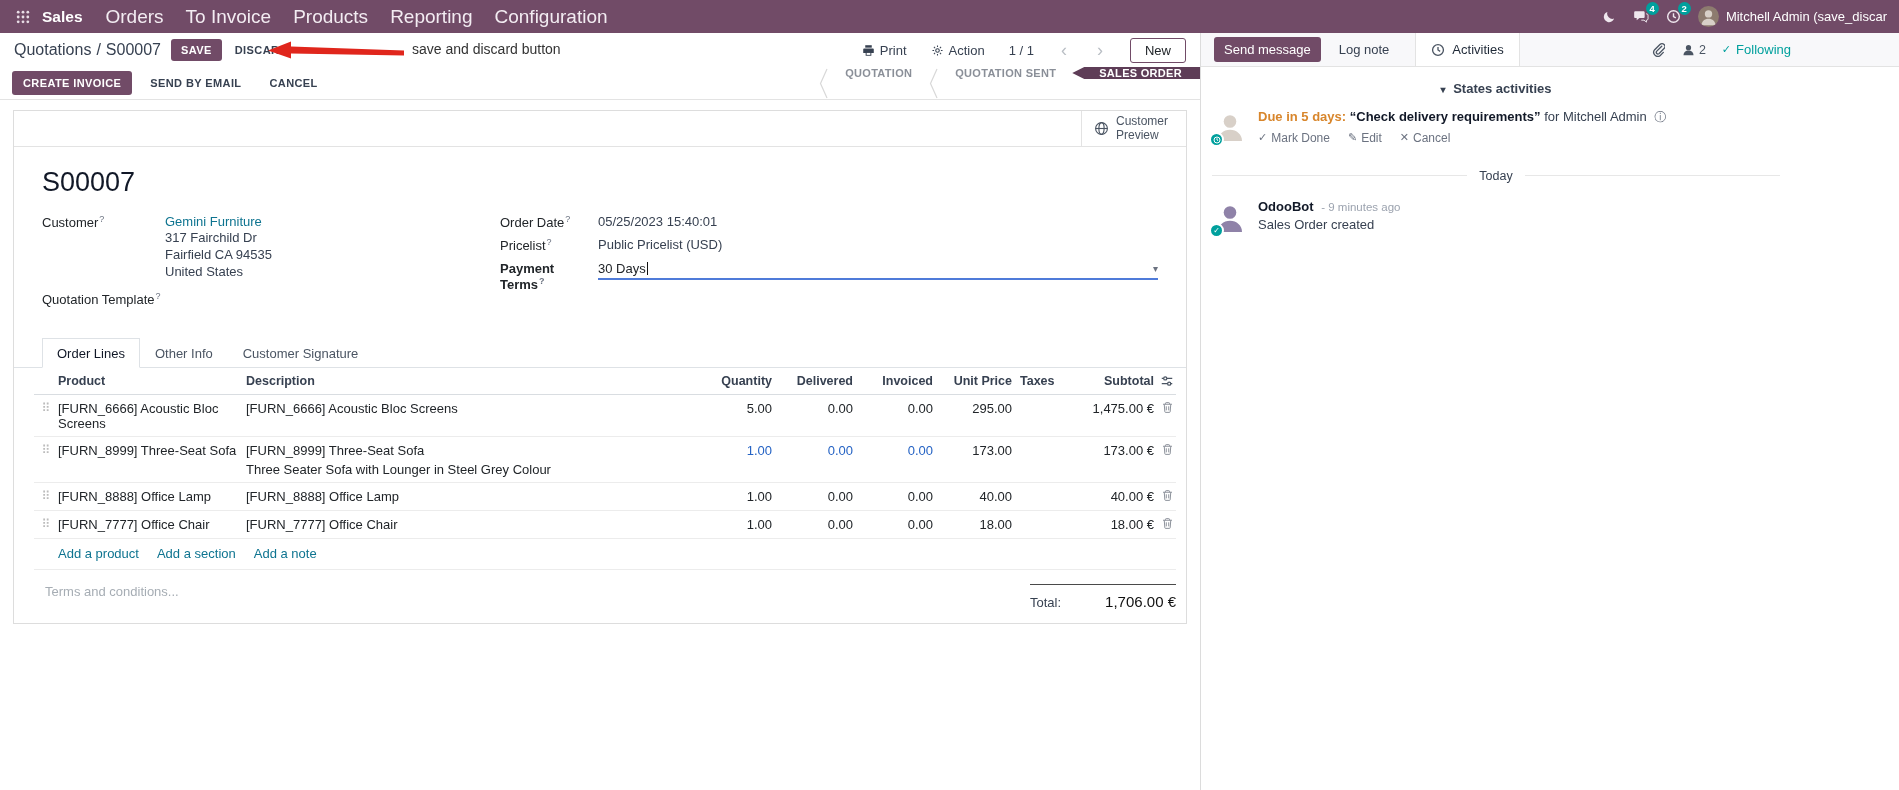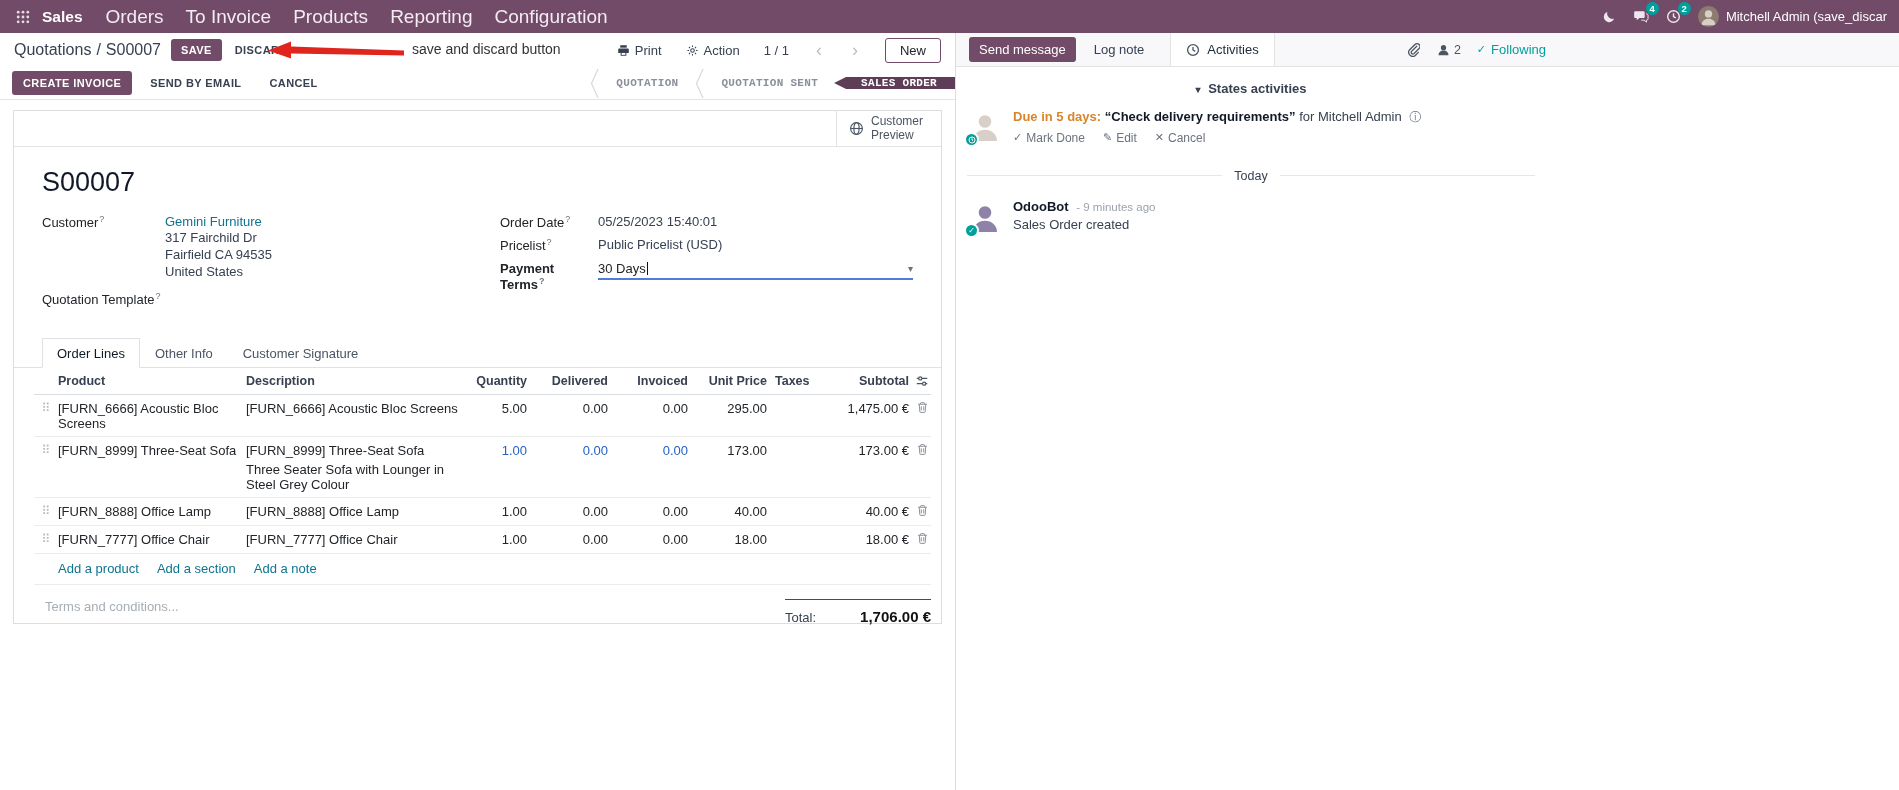--- a/index.html
+++ b/index.html
@@ -18,21 +18,21 @@
   .nav-menu { font-size:19px; padding:0 11px; height:33px; display:flex; align-items:center; cursor:pointer; color:#f3ecf2; }
   .nav-right { margin-left:auto; display:flex; align-items:center; gap:17px; padding-right:4px; min-width:0; }
   .nav-ico { position:relative; color:#efe7ee; cursor:pointer; flex-shrink:0; }
   .nav-badge { position:absolute; top:-7px; right:-10px; background:var(--badge-green); color:#fff; font-size:9.5px; font-weight:700; border-radius:8px; padding:1px 4px; line-height:1.2; }
   .nav-user { display:flex; align-items:center; gap:7px; font-size:13px; white-space:nowrap; overflow:hidden; cursor:pointer; min-width:0; }
   .nav-avatar { width:21px; height:21px; border-radius:50%; background:#8d7b6f; color:#d8d0c8; overflow:hidden; flex-shrink:0; }
   .nav-user-name { overflow:hidden; text-overflow:clip; white-space:nowrap; }
 
   
   .main { display:flex; height:757px; }
-  .left-pane { width:956px; border-right:1px solid #dcdcdc; display:flex; flex-direction:column; background:#fff; }
+  .left-pane { width:1201px; border-right:1px solid #dcdcdc; display:flex; flex-direction:column; background:#fff; }
   .chatter { flex:1; display:flex; flex-direction:column; background:#fff; min-width:0; }
 
   
   .control-panel { height:34px; display:flex; align-items:center; padding:0 14px; position:relative; }
   .breadcrumb { font-size:16px; color:#374151; display:flex; gap:5px; align-items:center; }
   .bc-link { cursor:pointer; }
   .btn-save { background:var(--primary); color:#fff; font-size:11px; font-weight:700; letter-spacing:.4px; border:none; border-radius:3px; padding:5px 10px; margin-left:10px; cursor:pointer; }
   .btn-discard { background:none; border:none; color:#374151; font-size:11px; font-weight:700; letter-spacing:.4px; padding:5px 9px; margin-left:4px; cursor:pointer; }
   .annotation-layer { position:absolute; left:0; top:0; width:640px; height:34px; pointer-events:none; }
   .annotation-text { position:absolute; left:412px; top:8px; font-size:14px; color:#333; }
@@ -40,21 +40,21 @@
   .tool-btn { display:flex; align-items:center; gap:5px; background:none; border:none; font-size:13px; color:#374151; cursor:pointer; font-family:inherit; }
   .pager-txt { font-size:13px; color:#374151; }
   .pg-chev { color:#b9bec4; font-size:18px; padding:0 3px; cursor:pointer; line-height:1; }
   .btn-new { border:1px solid var(--primary); background:#fff; color:#212529; font-size:13px; padding:4px 14px; border-radius:3px; cursor:pointer; font-family:inherit; }
 
   
   .status-row { height:33px; border-bottom:1px solid #e3e3e3; display:flex; align-items:stretch; padding-left:12px; }
   .sb-left { display:flex; align-items:center;justify-content:flex-end; }
   .btn-primary-sm { background:var(--primary); color:#fff; border:none; border-radius:3px; font-size:11px; font-weight:700; letter-spacing:.4px; padding:6px 11px; cursor:pointer; font-family:inherit; }
   .btn-flat-sm { background:none; border:none; color:#374151; font-size:11px; font-weight:700; letter-spacing:.4px; padding:6px 10px; margin-left:8px; cursor:pointer; font-family:inherit; }
-  .pipeline { margin-left:auto; display:flex; align-items:center;font-family:Liberation Mono, monospace; }
+  .pipeline { margin-left:auto; display:flex; align-items:flex-start; }
   .state { display:flex; align-items:center; padding:0 16px; font-size:11px; font-weight:700; letter-spacing:.3px; color:#8a8f98; cursor:pointer; white-space:nowrap; }
   .state.active { background:var(--status-active); color:#fff; clip-path:polygon(12px 0,100% 0,100% 100%,12px 100%,0 50%); padding:0 18px 0 27px; }
   .state-sep { display:flex; align-items:center; }
 
   
   .form-area { flex:1; padding:10px 13px 0; }
   .sheet { border:1px solid #ddd; background:#fff; height:514px; }
   .sheet-topstrip { height:36px; border-bottom:1px solid #e3e3e3; display:flex; justify-content:flex-end; }
   .preview-btn { border-left:1px solid #e3e3e3; display:flex; align-items:center; gap:7px; padding:0 12px; font-size:12px; color:#4b5563; line-height:1.15; cursor:pointer; }
   .sheet-body { padding:0 28px; }
@@ -90,21 +90,21 @@
   .hdr-opt { display:flex; justify-content:flex-end; color:#4b5563; cursor:pointer; padding-right:2px; }
   .desc2:empty { display:none; }
   .desc2 { margin-top:4px; }
   .blue { color:var(--link-blue); }
   .add-row { border-bottom:1px solid #ececec; padding:7px 0 8px; }
   .add-row-inner { margin-left:24px; display:flex; gap:18px; font-size:13px; }
   .after-table { display:flex; justify-content:space-between; padding-top:14px; }
   .terms-ph { color:#a6adb4; margin-left:11px; cursor:text; }
   .total-box { width:146px; border-top:1px solid #4a4a4a; padding-top:8px; display:flex; justify-content:space-between; align-items:baseline; }
   .total-label { font-size:13px; color:#374151; }
-  .total-value { font-size:15px; font-weight:700; color:#111; }
+  .total-value { font-size:15px; font-weight:400; color:#111; }
 
   
   .chatter-top { height:34px; background:#f8f8fa; border-bottom:1px solid #e3e3e3; display:flex; align-items:stretch; }
   .chatter-top-inner { width:590px; display:flex; align-items:center; padding-left:13px; }
   .btn-send { background:var(--primary); color:#fff; border:none; border-radius:3px; font-size:13px; padding:5px 10px; cursor:pointer; font-family:inherit; }
   .btn-lognote { background:none; border:none; font-size:13px; color:#374151; padding:5px 10px; margin-left:8px; cursor:pointer; font-family:inherit; }
   .activities-tab { height:33px; display:flex; align-items:center; gap:7px; background:#fff; border-left:1px solid #e3e3e3; border-right:1px solid #e3e3e3; padding:0 15px; font-size:13px; color:#1f2937; margin-left:16px; cursor:pointer; }
   .chatter-top-right { margin-left:auto; display:flex; align-items:center; gap:16px; color:#4b5563; }
   .followers { display:flex; align-items:center; gap:3px; cursor:pointer; }
   .follower-count { font-size:12.5px; }

